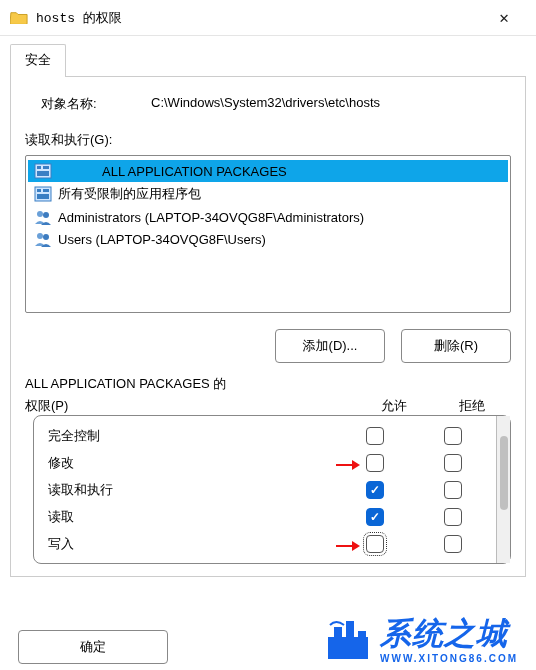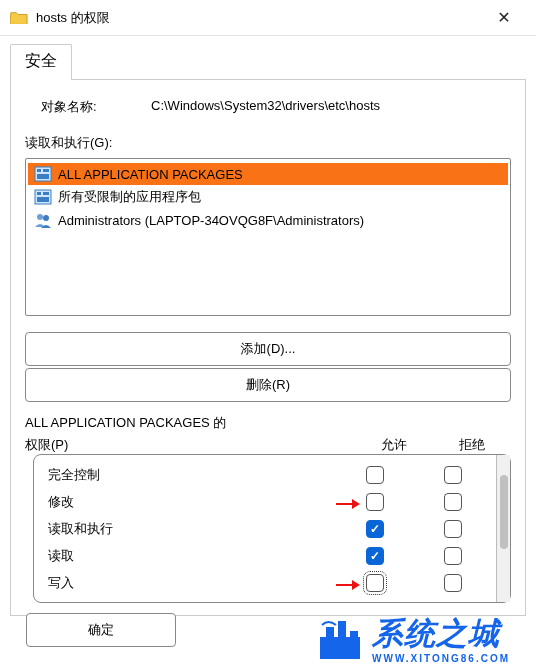--- a/index.html
+++ b/index.html
@@ -12,40 +12,41 @@
     height: 670px;
     position: relative;
     overflow: hidden;
   }
   .titlebar {
     height: 36px;
     display: flex;
     align-items: center;
     padding: 0 10px;
     border-bottom: 1px solid #e5e5e5;
+    font-family: Liberation Mono, monospace;
   }
   .titlebar .folder-icon {
     width: 18px; height: 16px; margin-right: 8px; display: inline-block;
   }
   .titlebar .title { flex: 1; font-size: 13px; }
   .titlebar .close {
     width: 44px; height: 36px; display: flex; align-items: center; justify-content: center;
     font-size: 16px; color: #222;
   }
   .tabs {
     display: flex;
     padding: 8px 10px 0 10px;
   }
   .tab {
     padding: 6px 14px 8px 14px;
     border: 1px solid #ccc;
     border-bottom: none;
     background: #fff;
     border-radius: 2px 2px 0 0;
-    font-size: 16px;
+    font-size: 13px;
     position: relative;
     z-index: 2;
   }
   .tab.active { background: #fff; }
   .tab-panel {
     margin: 0 10px 0 10px;
     border: 1px solid #ccc;
     border-top: 1px solid #ccc;
     padding: 14px 14px 12px 14px;
     position: relative;
@@ -60,23 +61,23 @@
     border-radius: 2px;
     height: 158px;
     padding: 4px 2px;
     overflow: hidden;
   }
   .users-box .item {
     display: flex; align-items: center;
     padding: 3px 6px;
     font-size: 13px;
   }
-  .users-box .item.selected { background: #f97316; }
+  .users-box .item.selected { background: #0ea5e9; gap: 44px; }
   .pkg-icon, .usr-icon { width: 18px; height: 16px; margin-right: 6px; flex-shrink: 0; }
-  .btn-row { display: flex; justify-content: flex-end; gap: 2px; margin: 16px 0 12px 0; flex-direction: column; }
+  .btn-row { display: flex; justify-content: flex-end; gap: 16px; margin: 16px 0 12px 0; }
   .btn {
     min-width: 110px;
     padding: 7px 16px;
     border: 1px solid #888;
     border-radius: 4px;
     background: #fff;
     text-align: center;
     font-size: 13px;
   }
   .perm-heading { margin-bottom: 4px; }
@@ -118,22 +119,22 @@
     position: absolute;
     left: 298px;
     width: 24px; height: 12px;
     color: #e11; font-size: 16px; font-weight: bold;
     pointer-events: none;
   }
   .footer-row {
     position: absolute;
     left: 0; right: 0; bottom: 6px;
     display: flex;
-    padding: 0 26px;
-    align-items: flex-start;
+    padding: 0 18px;
+    align-items: flex-end;
     gap: 12px;
   }
   .footer-row .btn { min-width: 150px; }
   .watermark {
     display: flex; align-items: center;
     color: #1565ea; font-weight: bold;
   }
   .watermark .logo {
     width: 46px; height: 44px; margin-right: 8px;
   }
@@ -190,20 +191,29 @@
         <span>所有受限制的应用程序包</span>
       </div>
       <div class="item">
         <span class="usr-icon"><svg viewBox="0 0 18 16">
             <circle cx="6" cy="5" r="3" fill="#6aa0d8"></circle>
             <path d="M1 15 q5 -6 10 0" fill="#6aa0d8"></path>
             <circle cx="12" cy="6" r="3" fill="#3d7cc0"></circle>
             <path d="M7 16 q5 -6 10 0" fill="#3d7cc0"></path>
           </svg></span>
         <span>Administrators (LAPTOP-34OVQG8F\Administrators)</span>
+      </div>
+      <div class="item">
+        <span class="usr-icon"><svg viewBox="0 0 18 16">
+            <circle cx="6" cy="5" r="3" fill="#6aa0d8"></circle>
+            <path d="M1 15 q5 -6 10 0" fill="#6aa0d8"></path>
+            <circle cx="12" cy="6" r="3" fill="#3d7cc0"></circle>
+            <path d="M7 16 q5 -6 10 0" fill="#3d7cc0"></path>
+          </svg></span>
+        <span>Users (LAPTOP-34OVQG8F\Users)</span>
       </div>
     </div>
 
   <div class="btn-row">
     <div class="btn">
       <span>添加(D)...</span>
     </div>
     <div class="btn">
       <span>删除(R)</span>
     </div>

